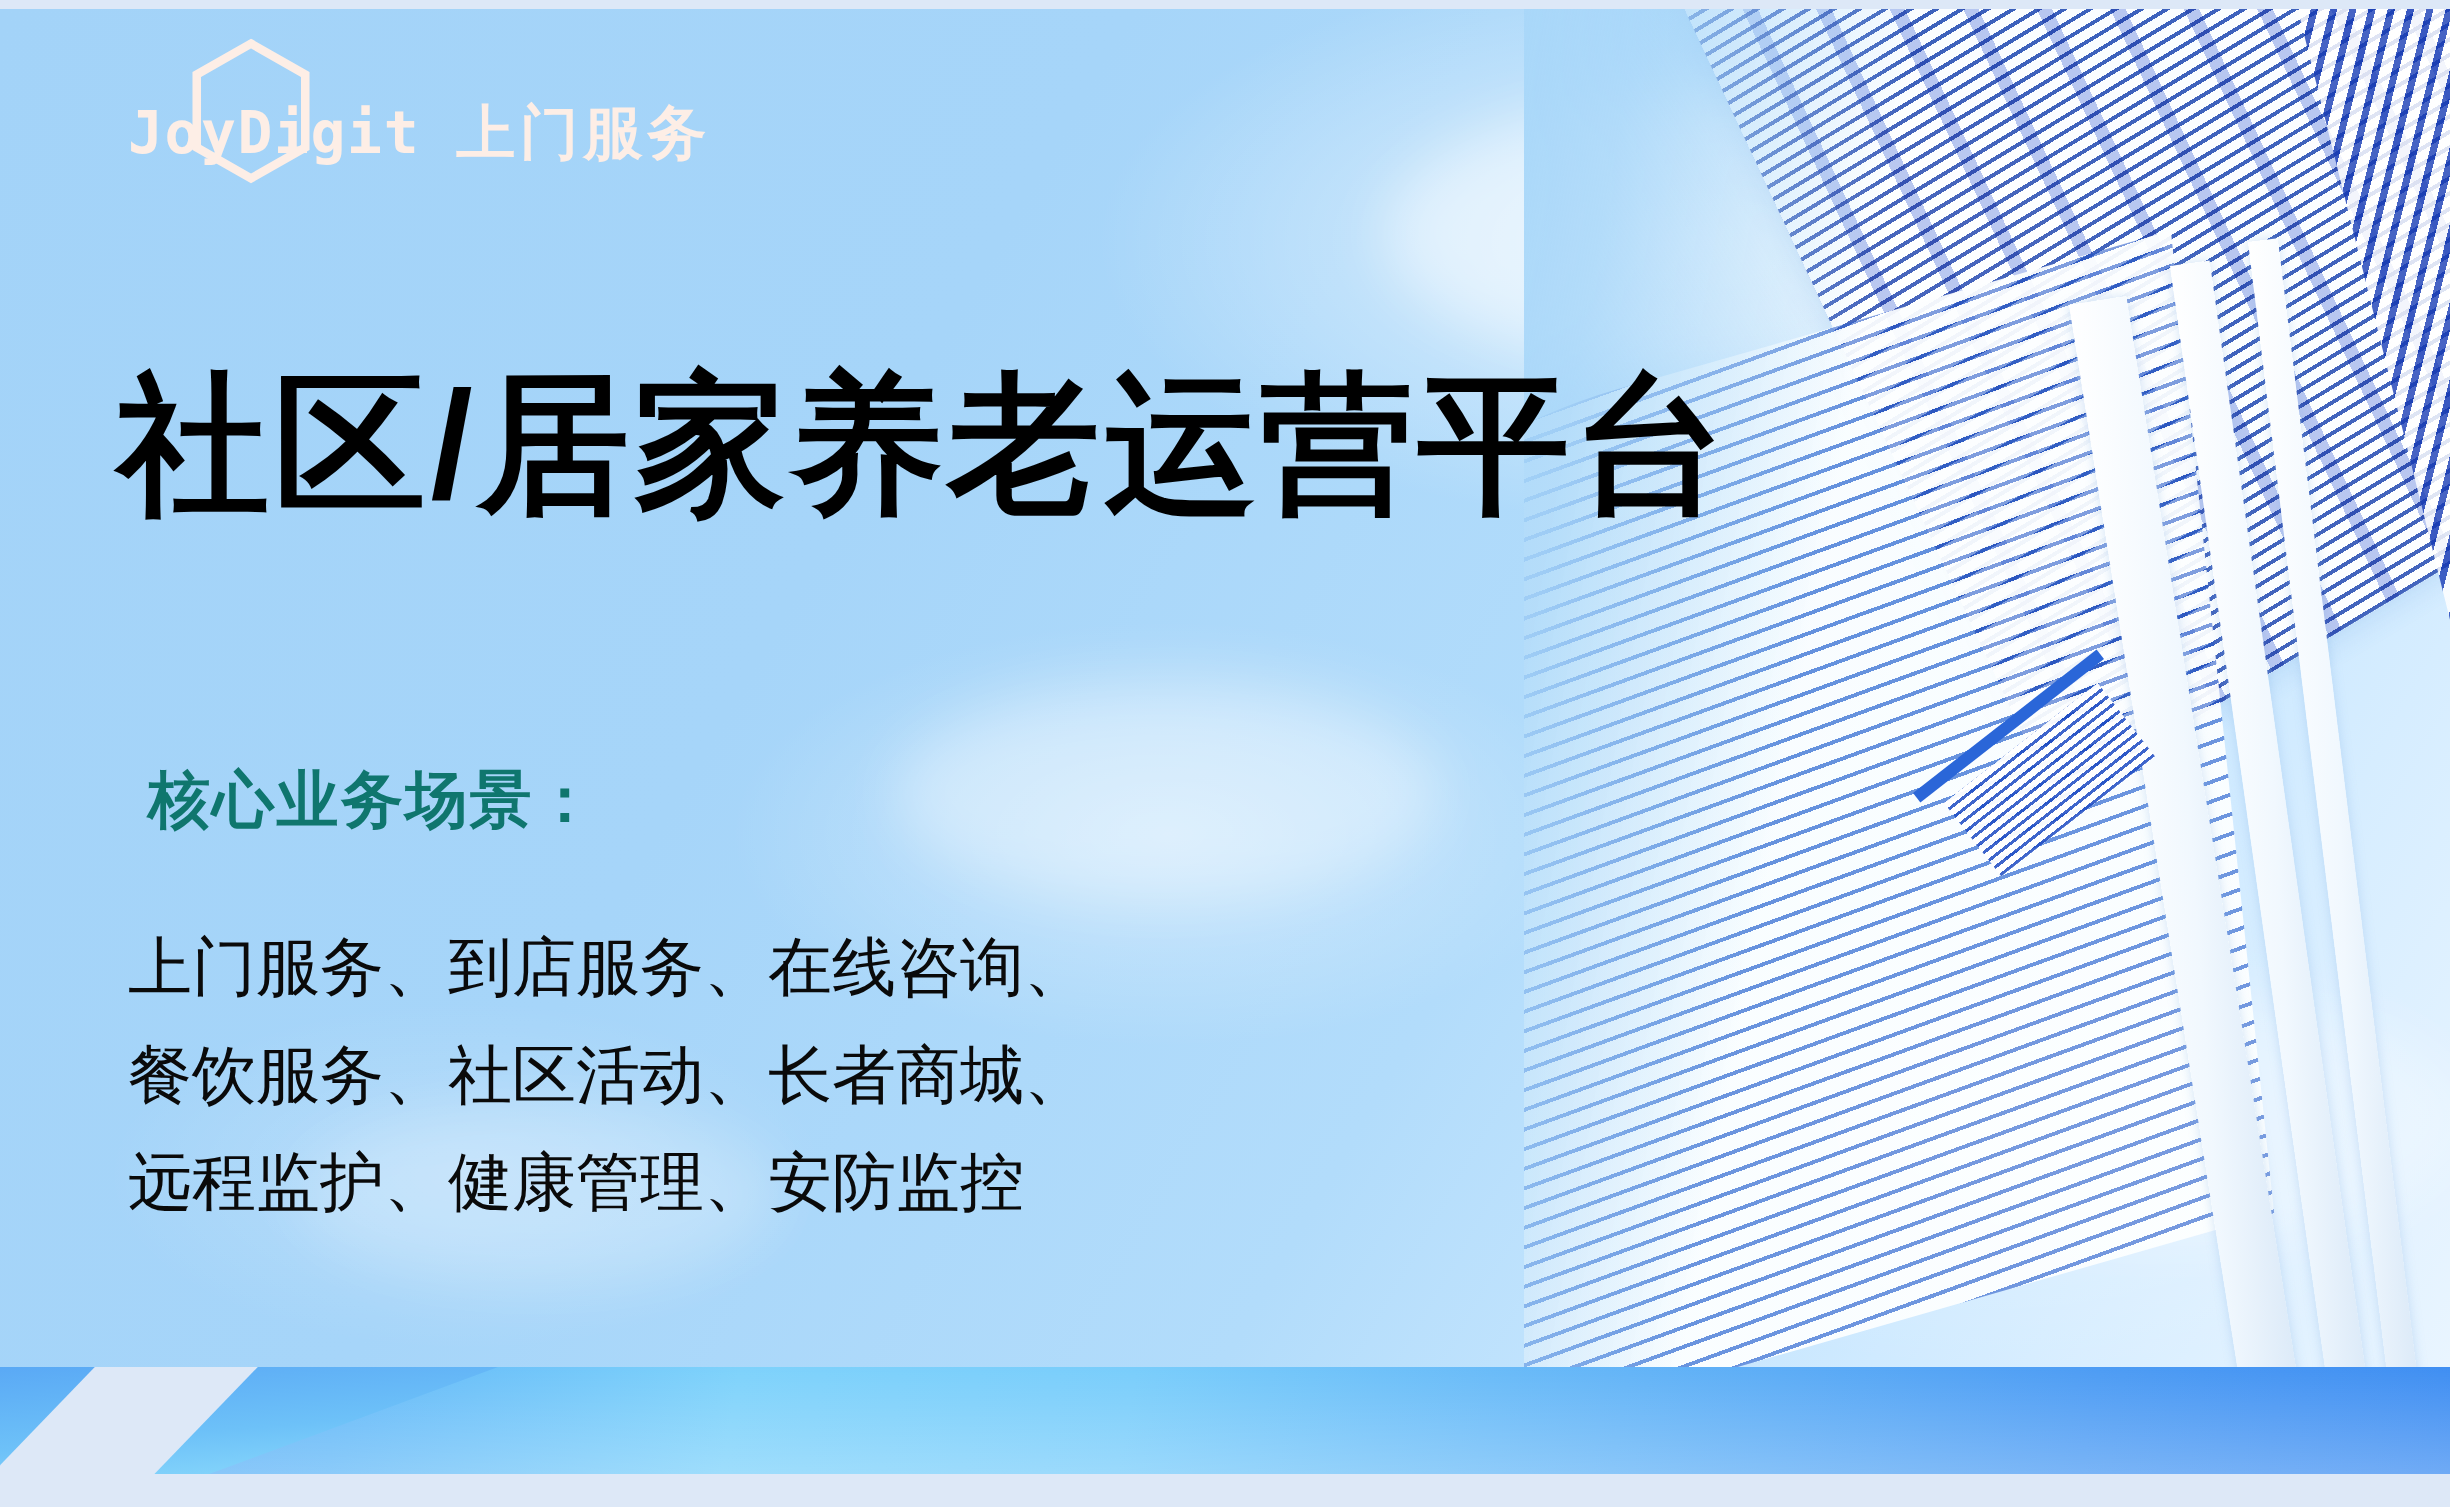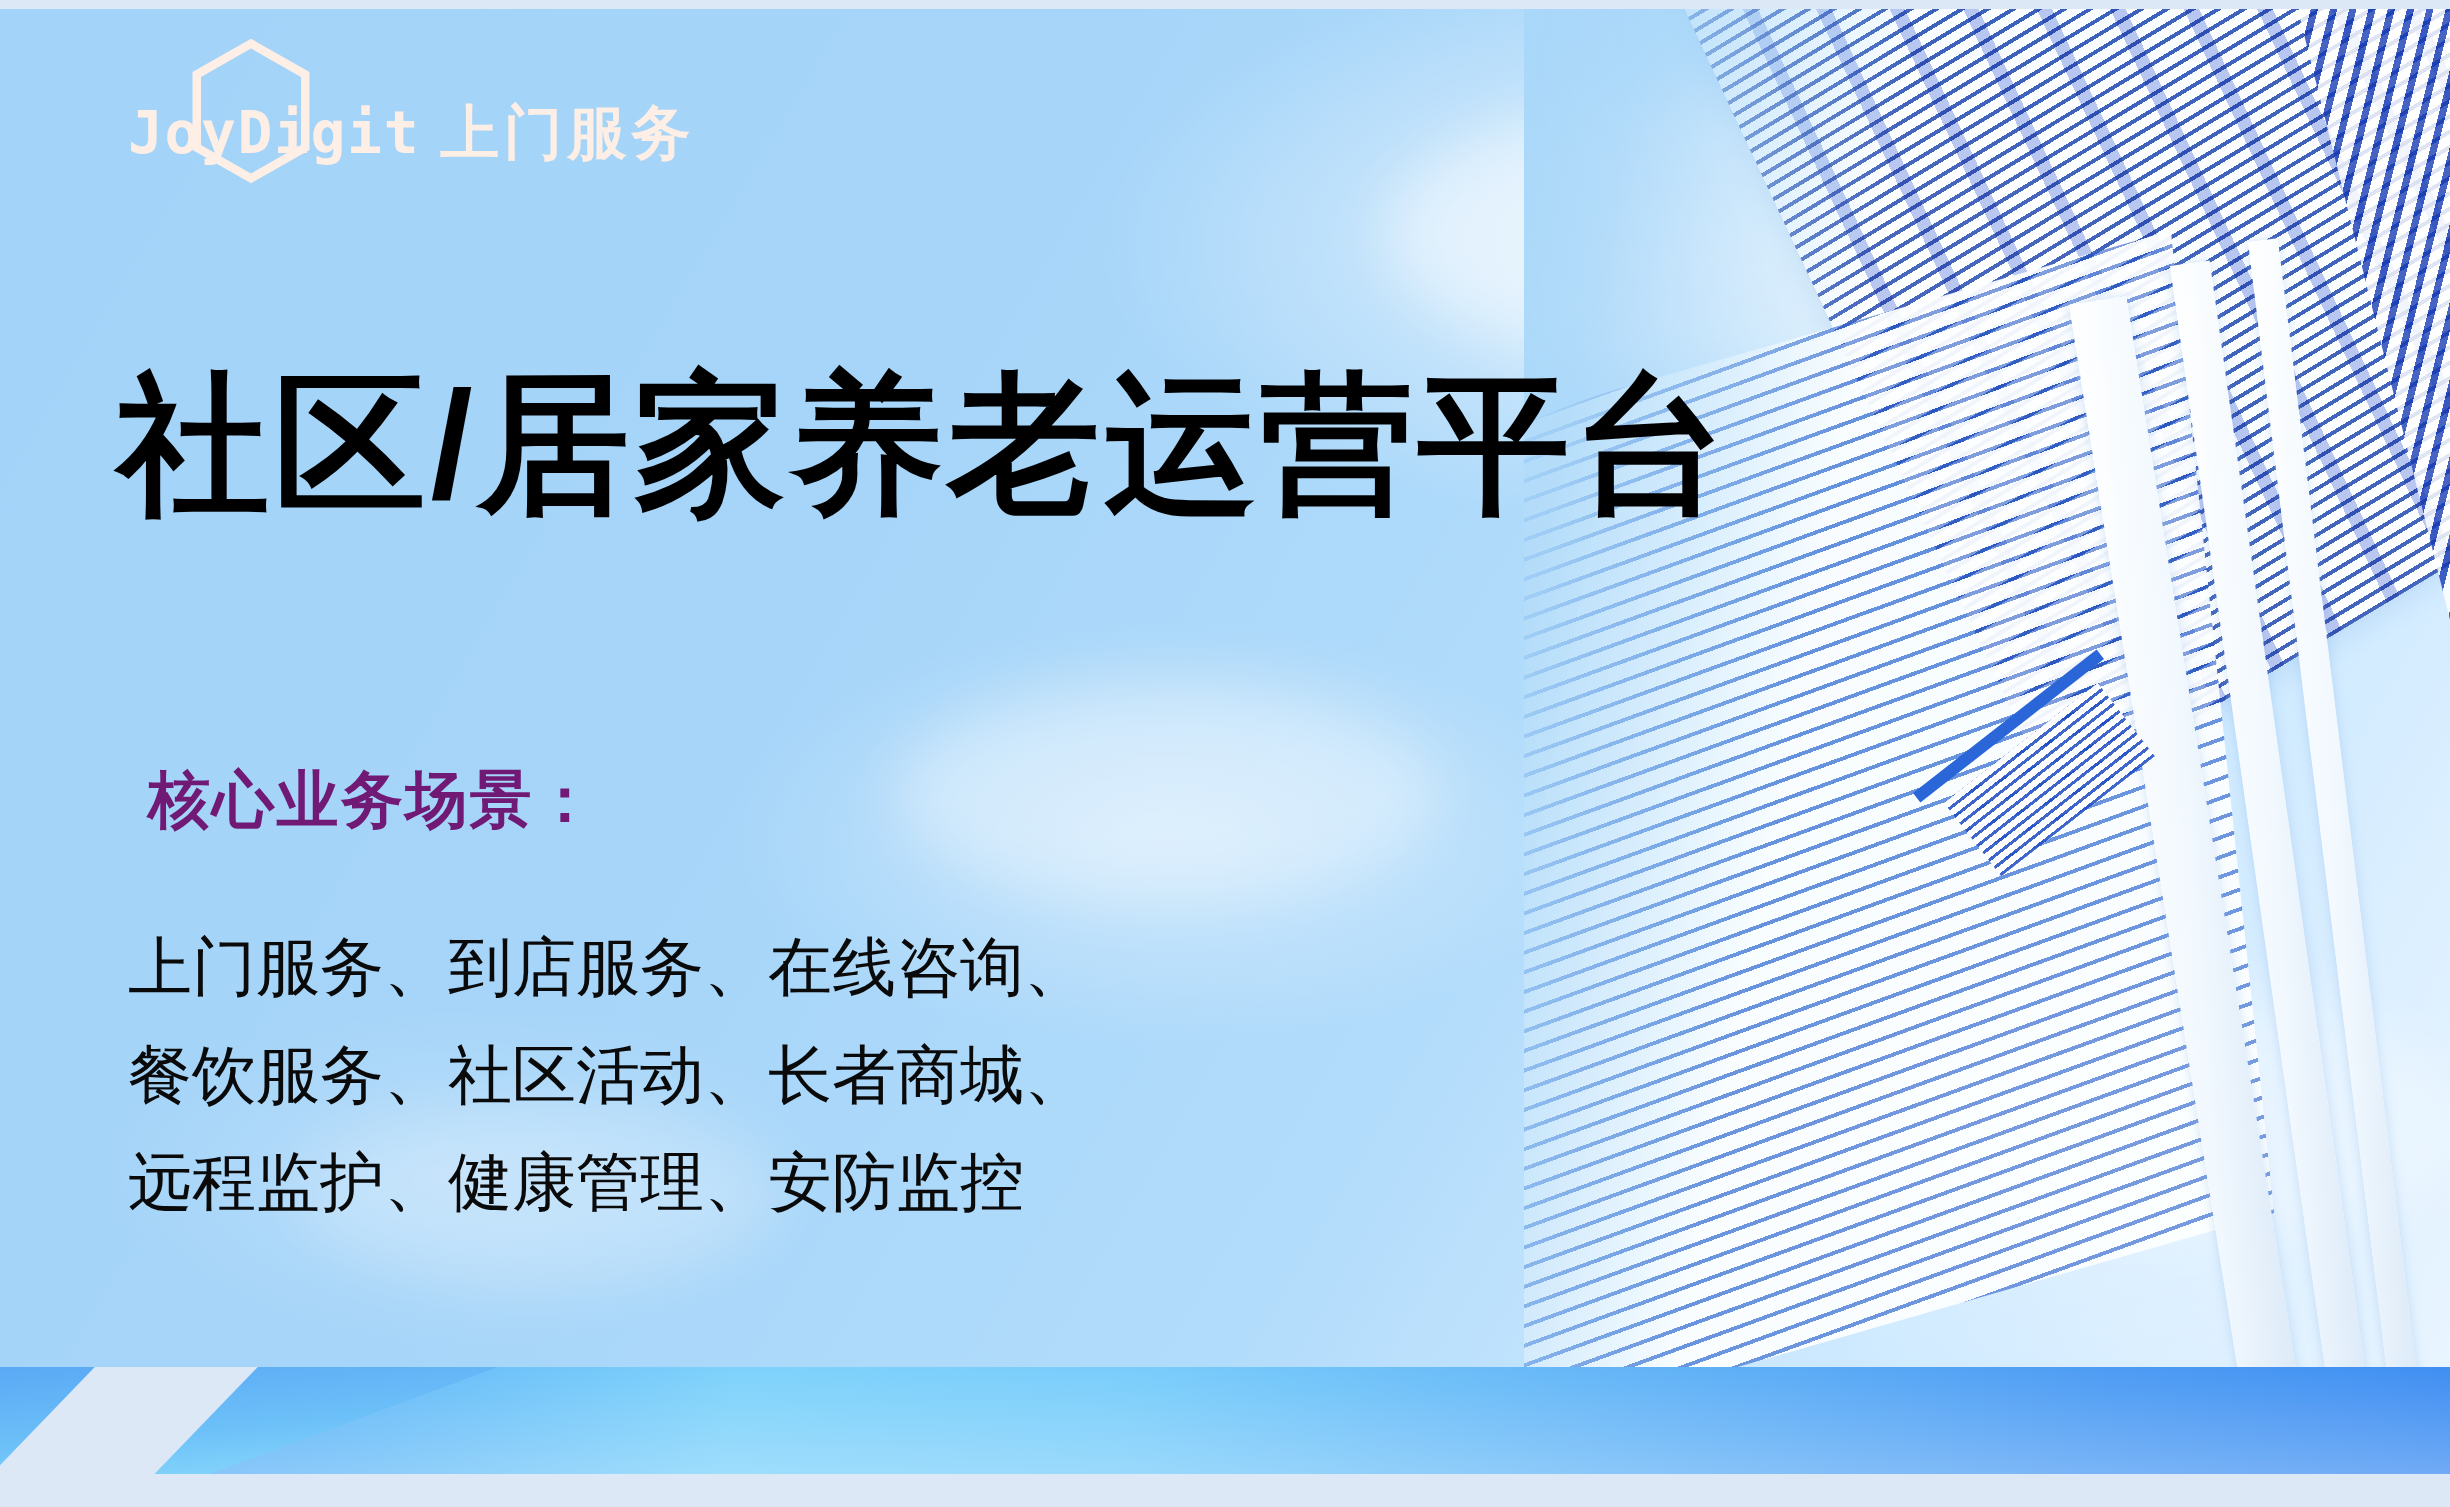--- a/index.html
+++ b/index.html
@@ -197,21 +197,21 @@
     top: 0px;
     width: 124px;
     height: 148px;
     z-index: 1;
   }
   .logo-text-wrap {
     position: relative;
     z-index: 2;
     display: flex;
     align-items: baseline;
-    gap: 20px;
+    gap: 36px;
     padding-top: 45px;
     justify-content: center;
   }
   .logo-en {
     font-family: "DejaVu Sans Mono", "Liberation Mono", monospace;
     font-weight: bold;
     font-size: 58px;
     letter-spacing: 1.6px;
     color: #fdeee6;
     line-height: 1;
@@ -240,21 +240,21 @@
 
   
   .section-head {
     position: absolute;
     left: 148px;
     top: 766px;
     z-index: 8;
     font-size: 62px;
     font-weight: bold;
     letter-spacing: 2.3px;
-    color: #701a75;
+    color: #0f766e;
     line-height: 1.1;
     white-space: nowrap;
   }
   .body-lines {
     position: absolute;
     left: 128px;
     top: 914px;
     z-index: 8;
     font-size: 64px;
     color: #0a0a0a;

